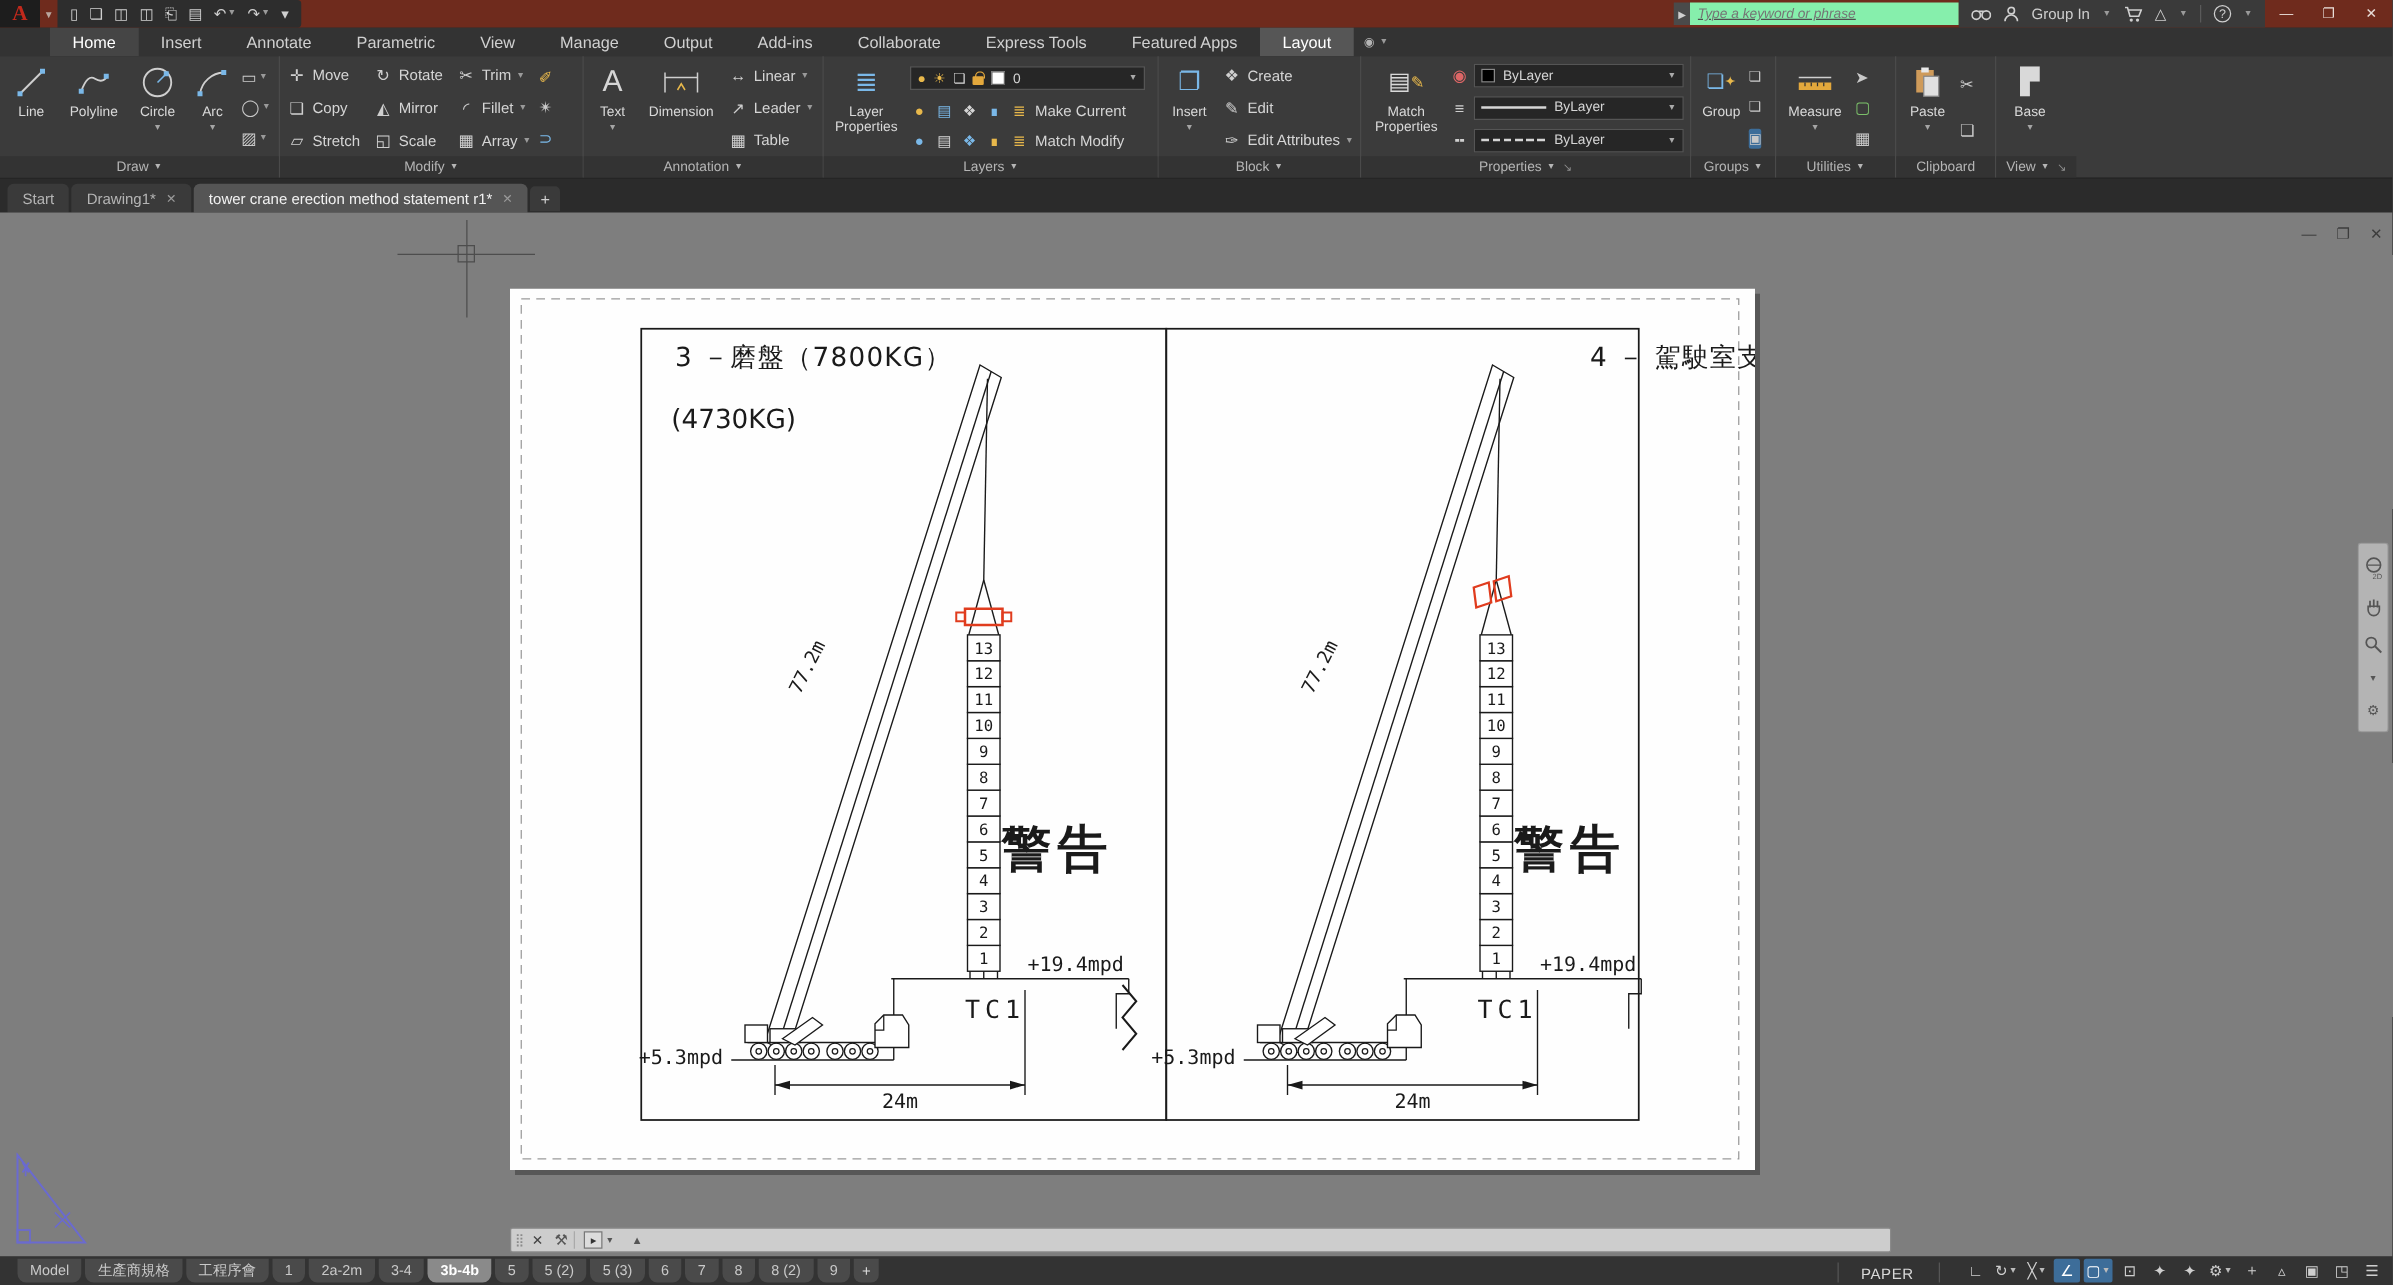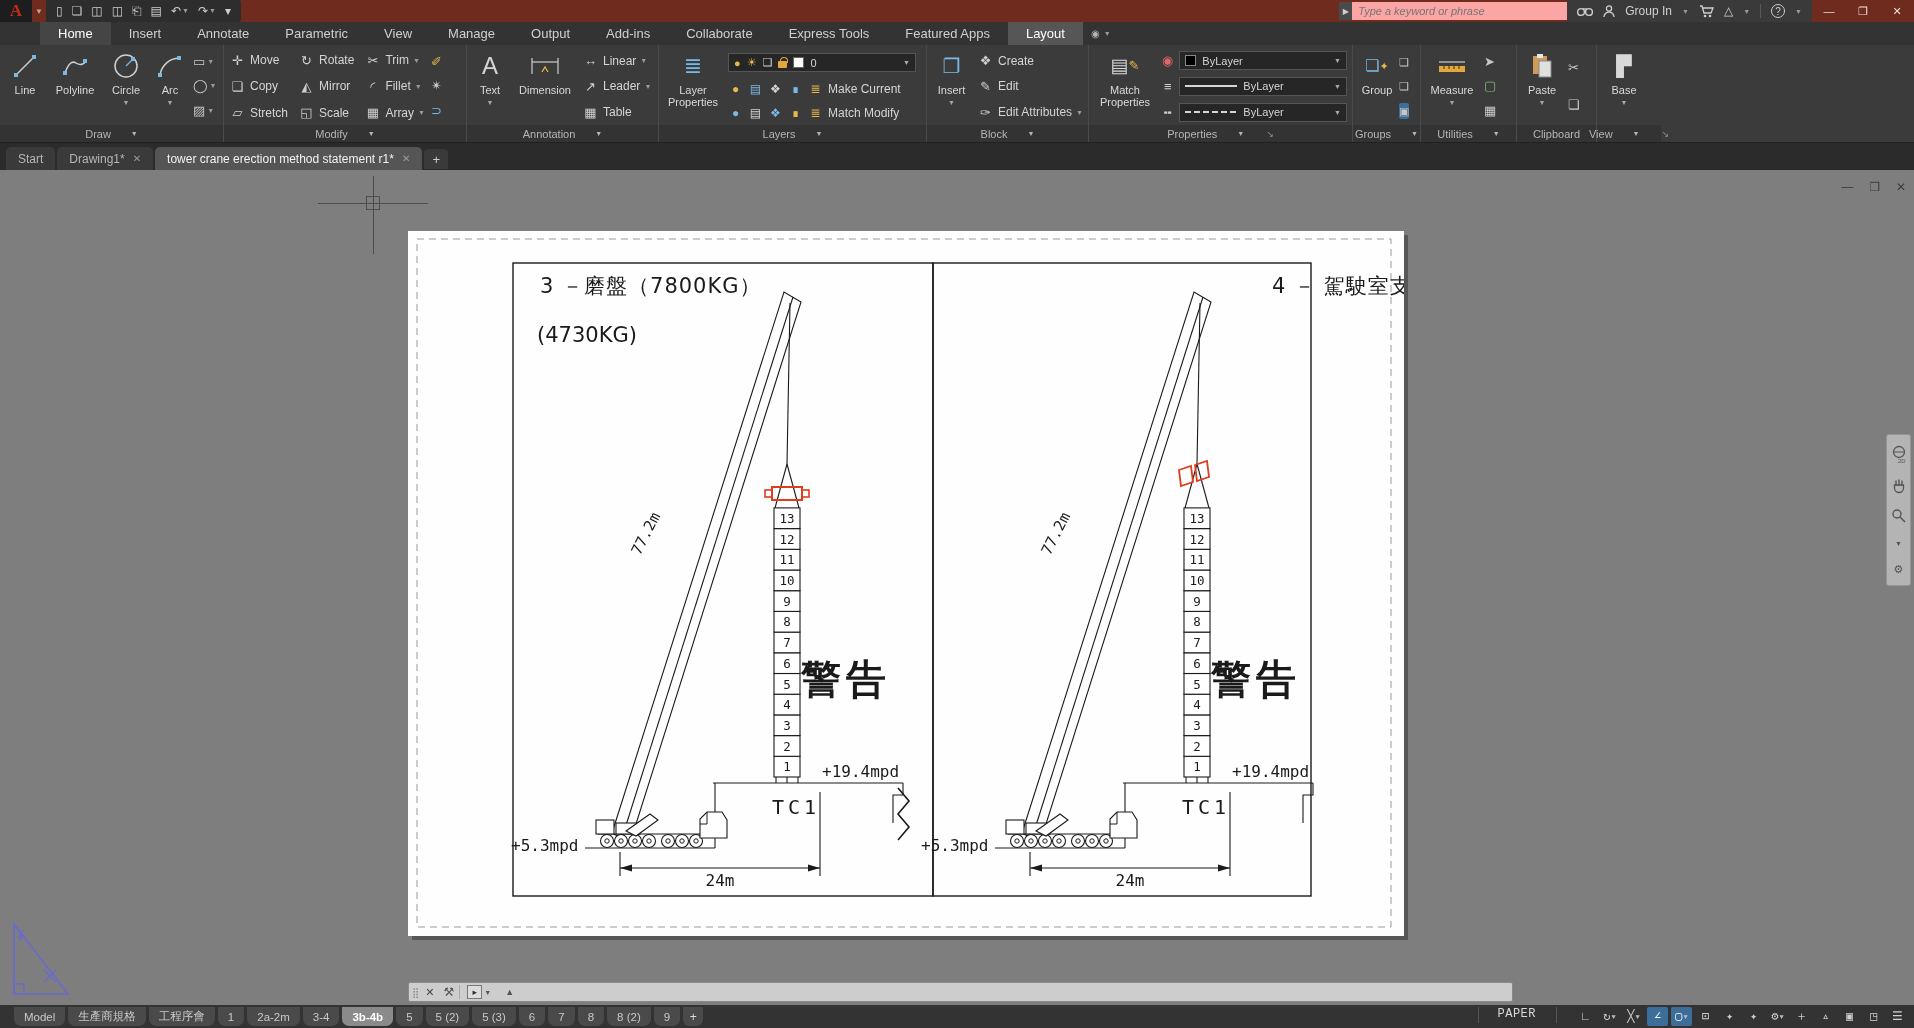--- a/index.html
+++ b/index.html
@@ -12,41 +12,41 @@
   .app-logo { width:32px; height:22px; background:#1d1d1d; color:#c2291c; font-weight:bold; font-size:17px;
     display:flex; align-items:center; justify-content:center; font-family:"Liberation Serif", serif; }
   .logo-caret { color:#b9a79f; font-size:8px; margin:0 3px; }
   .qat { display:flex; align-items:center; gap:9px; background:#2d2d2d; height:22px; padding:0 10px; border-radius:0 3px 3px 0; }
   .qat .qi { color:#cfcfcf; font-size:12px; line-height:22px; display:flex; align-items:center; gap:1px; }
   .qat .qi .car { font-size:7px; color:#9a9a9a; }
   .tb-title { position:absolute; left:0; right:0; text-align:center; top:4px; color:#c7b6ae; font-size:12px; pointer-events:none; }
   .tb-right { margin-left:auto; display:flex; align-items:center; height:22px; z-index:2; }
   .searchwrap { display:flex; align-items:center; height:18px; }
   .search-go { width:13px; height:18px; background:#4a4a4a; color:#cfcfcf; font-size:8px; display:flex; align-items:center; justify-content:center; }
-  .searchbox { width:215px; height:18px; background:#fca5a5; color:#4e4e4e; font-style:italic; font-size:11px;
-    border:none; padding:0 6px; outline:none; }
+  .searchbox { width:215px; height:18px; background:#86efac; color:#4e4e4e; font-style:italic; font-size:11px;
+    border:none; padding:0 6px; outline:none;text-decoration:underline; }
   .session { background:#3a3a3a; height:22px; display:flex; align-items:center; gap:10px; padding:0 10px; color:#cfcfcf; font-size:12px; }
   .session .sep { width:1px; height:14px; background:#5a5a5a; }
   .mini-caret { font-size:7px; color:#9a9a9a; }
   .help-q { width:14px; height:14px; border:1px solid #cfcfcf; border-radius:50%; font-size:10px; display:flex; align-items:center; justify-content:center; }
   .winbtns { display:flex; align-items:center; gap:0; height:22px; }
   .winbtns span { width:34px; text-align:center; color:#e8ddd8; font-size:11px; line-height:22px; }
 
   
   .ribbon-tabs { height:23px; background:#333; display:flex; align-items:stretch; padding-left:40px; flex:0 0 23px; }
   .rtab { padding:0 18px; color:#d0d0d0; font-size:13px; display:flex; align-items:center; }
   .rtab.active { background:#454545; color:#fff; }
   .rtab.hl { background:#565656; color:#fff; }
   .rtab-extra { display:flex; align-items:center; gap:4px; padding:0 8px; color:#b5b5b5; font-size:10px; }
 
   
   .ribbon { height:98px; background:#3b3b3b; display:flex; border-bottom:1px solid #202020; flex:0 0 98px; }
   .panel { height:100%; border-right:1px solid #4a4a4a; display:flex; flex-direction:column; }
   .pbody { flex:1; display:flex; padding:3px 5px 0 5px; gap:6px; overflow:hidden; }
-  .plabel { height:17px; background:#333; color:#b5b5b5; font-size:11px; display:flex; align-items:center; justify-content:center; gap:20px; }
+  .plabel { height:17px; background:#333; color:#b5b5b5; font-size:11px; display:flex; align-items:center; justify-content:center; gap:4px; }
   .plabel .car { font-size:7px; }
   .plabel .launch { font-size:9px; color:#8f8f8f; margin-left:2px; }
   .bigbtn { display:flex; flex-direction:column; align-items:center; width:54px; color:#d9d9d9; font-size:11px; line-height:12px; text-align:center; }
   .bigbtn .bicon { height:36px; display:flex; align-items:center; justify-content:center; }
   .bigbtn .car { font-size:7px; color:#a5a5a5; margin-top:1px; }
   .minicol { display:flex; flex-direction:column; justify-content:space-around; padding:2px 0; }
   .chip { display:flex; align-items:center; gap:2px; color:#c9c9c9; font-size:13px; line-height:16px; }
   .chip .car { font-size:7px; color:#9a9a9a; }
   .chip.blue { background:#3d6d99; border-radius:2px; }
   .tgrid { display:grid; grid-template-columns:auto auto auto; column-gap:10px; row-gap:2px; align-content:space-around; }
@@ -105,21 +105,21 @@
     font-style:italic; font-size:12px; color:#555; }
   .cmd-up { color:#555; font-size:9px; padding:0 6px; }
 
   
   .statusbar { height:23px; background:#333; display:flex; align-items:center; flex:0 0 23px; padding-left:14px; }
   .ltab { height:19px; padding:0 10px; margin-right:3px; background:#4a4a4a; color:#c9c9c9; font-size:11.5px;
     display:flex; align-items:center; border-radius:0 0 7px 7px; }
   .ltab.active { background:#8a8a8a; color:#fff; font-weight:bold; }
   .ltab-add { width:20px; height:19px; background:#4a4a4a; color:#ddd; border-radius:0 0 6px 6px;
     display:flex; align-items:center; justify-content:center; font-size:12px; }
-  .sb-right { margin-left:auto; display:flex; align-items:flex-start; gap:14px; padding-right:6px;font-family:Liberation Mono, monospace; }
+  .sb-right { margin-left:auto; display:flex; align-items:flex-end; gap:14px; padding-right:6px; }
   .sb-sep { width:1px; height:16px; background:#555; margin:0 4px; }
   .paper-lbl { color:#d8d8d8; font-size:12px; letter-spacing:.5px; margin-right:2px; }
   .sbtn { min-width:21px; height:19px; display:flex; align-items:center; justify-content:center; gap:1px;
     color:#cfcfcf; font-size:12px; border-radius:2px; padding:0 2px; }
   .sbtn.on { background:#3d6d99; color:#fff; }
   .sbtn .car { font-size:7px; color:#bbb; }
 </style>
 </head>
 <body>
 

